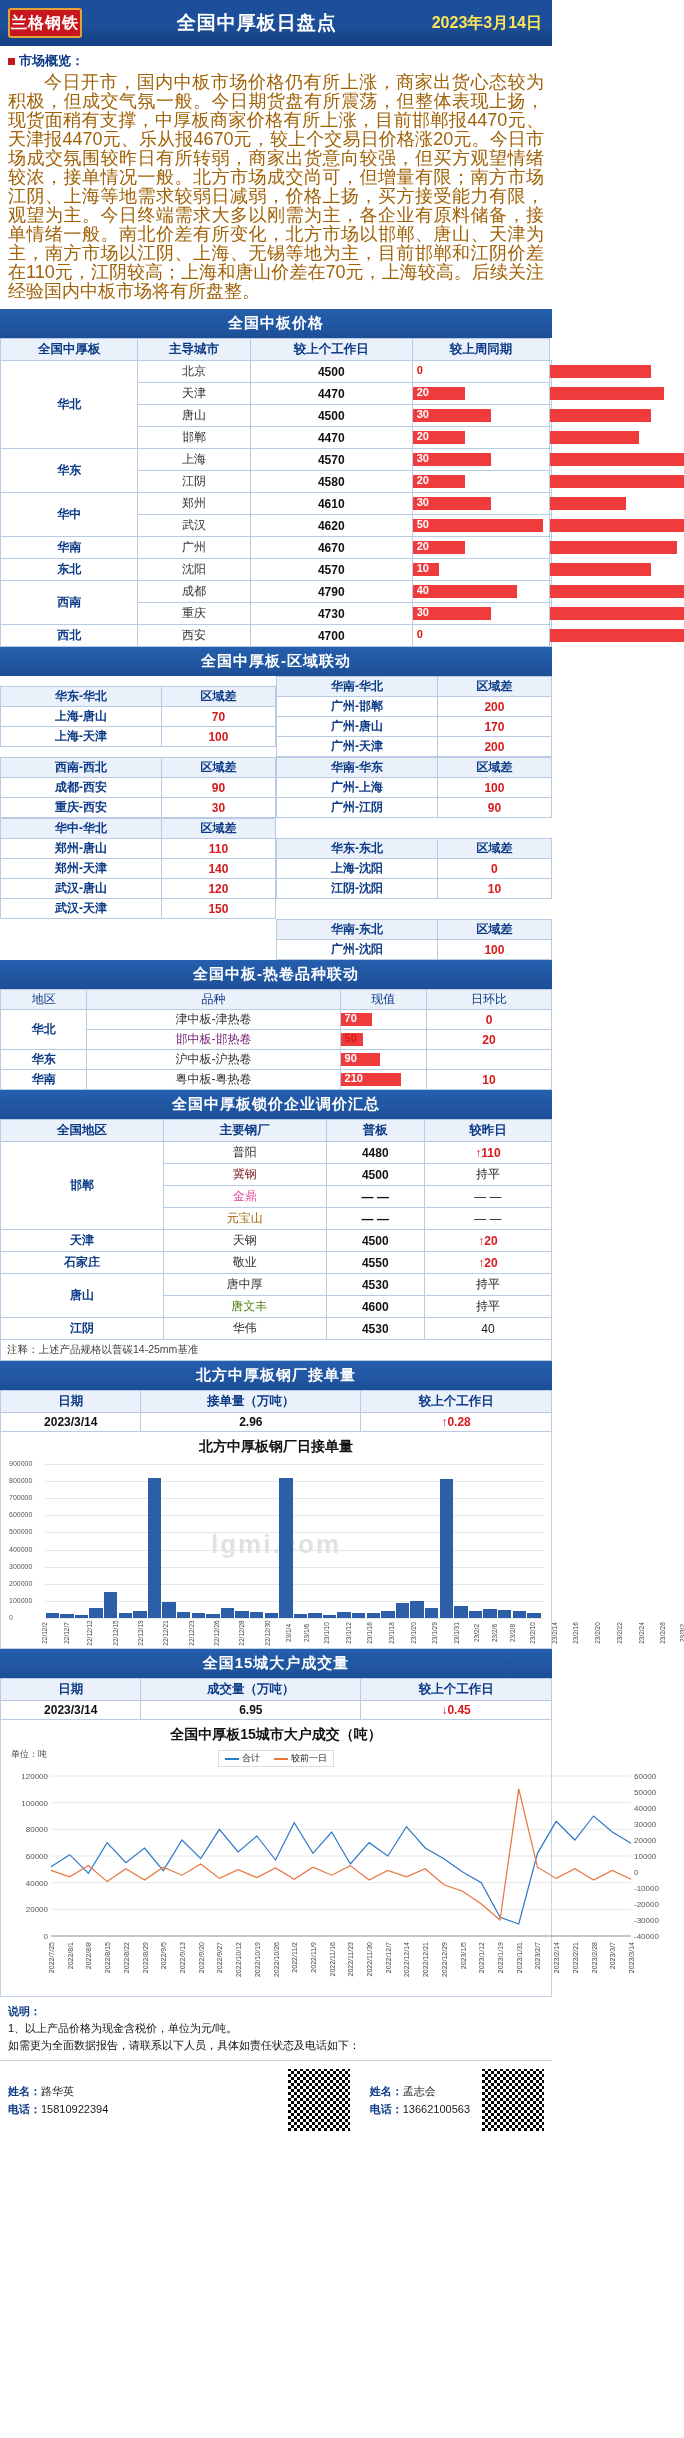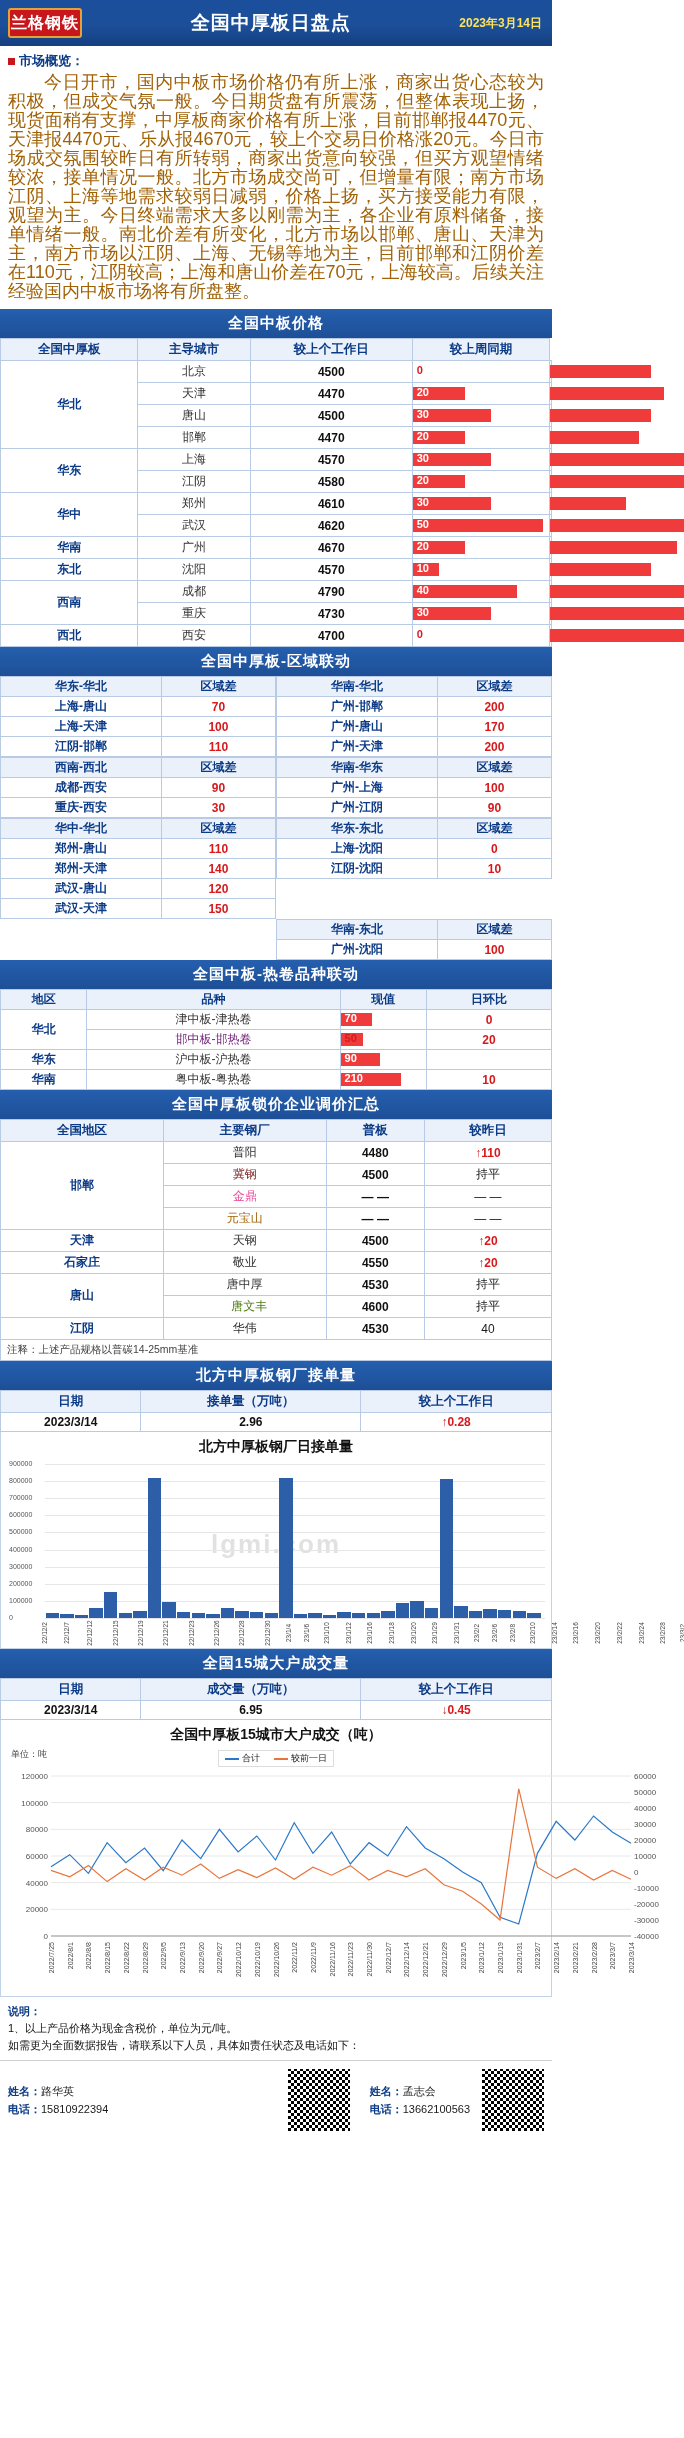--- a/index.html
+++ b/index.html
@@ -28,21 +28,21 @@
     color: #fff; font-weight: bold; font-size: 16px;
     letter-spacing: 1px;
     font-family: "Liberation Serif", serif;
     box-shadow: inset 0 0 0 2px #e0a33a;
   }
   .header-title {
     flex: 1; text-align: center; color: #ffffff;
     font-size: 19px; font-weight: bold; letter-spacing: 1px;
   }
   .header-date {
-    color: #ffe35a; font-size: 12px; margin-right: 10px; font-weight: bold;
+    color: #ffe35a; font-size: 16px; margin-right: 10px; font-weight: bold;
   }
 
   
   .overview { padding: 6px 8px 8px 8px; }
   .ov-title {
     color: #0b3a86; font-weight: bold; font-size: 13px; margin-bottom: 3px;
   }
   .ov-title .sq {
     display: inline-block; width: 7px; height: 7px; background: #c8161d;
     margin-right: 4px; vertical-align: middle;
@@ -79,32 +79,32 @@
     position: absolute; left: 0; top: 2px; height: 13px;
     background: #ef3b3b;
   }
   .bar-lbl {
     position: absolute; left: 4px; top: 1px; font-size: 11px;
     color: #d7191c; font-weight: bold; z-index: 3;
   }
   .bar-lbl.onbar { color: #ffffff; }
 
   
-  .two-col { display: flex; }
+  .two-col { display: flex; align-items: center; }
   .two-col > div { width: 50%; }
   .link-tbl th, .link-tbl td {
     border: 1px solid #b9cbe4; font-size: 12px; text-align: center; height: 20px;
   }
   .link-tbl th { background: #eaf1fa; color: #0b3a86; font-weight: bold; }
   .link-tbl td.l { color: #0b3a86; font-weight: bold; }
   .link-tbl td.v { color: #d7191c; font-weight: bold; }
 
   
   .hot td, .hot th { border: 1px solid #b9cbe4; font-size: 12px; text-align: center; height: 20px; }
-  .hot th { background: #eaf1fa; color: #0b3a86; font-weight: bold; }
+  .hot th { background: #eaf1fa; color: #0b3a86; font-weight: normal; }
 
   .note {
     font-size: 10.5px; color: #444; padding: 3px 6px; border: 1px solid #b9cbe4;
     border-top: none;
   }
 
   
   .chart-box { border: 1px solid #c3d3e8; border-top: none; background: #fff; }
   .chart-title { text-align: center; font-size: 14px; font-weight: bold; color: #111; padding: 6px 0 2px; }
   .chart-area { position: relative; height: 190px; margin: 0 6px 0 6px; }
@@ -388,24 +388,20 @@
                 <th>华东-华北</th>
                 <th>区域差</th>
               </tr>
               <tr>
                 <td class="l">上海-唐山</td>
                 <td class="v">70</td>
               </tr>
               <tr>
                 <td class="l">上海-天津</td>
                 <td class="v">100</td>
-              </tr>
-              <tr>
-                <td class="l">江阴-邯郸</td>
-                <td class="v">110</td>
               </tr>
             </tbody>
           </table>
         </div>
         <div>
           <table class="link-tbl">
             <tbody>
               <tr>
                 <th>华南-华北</th>
                 <th>区域差</th>

